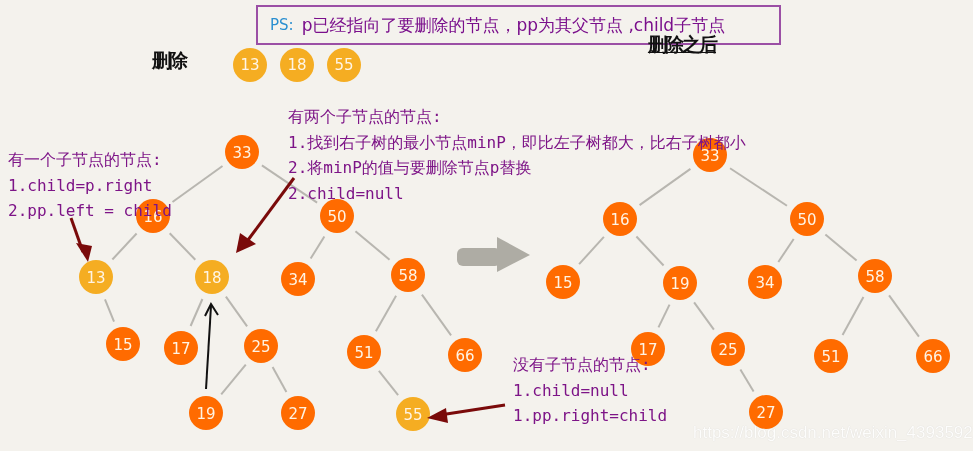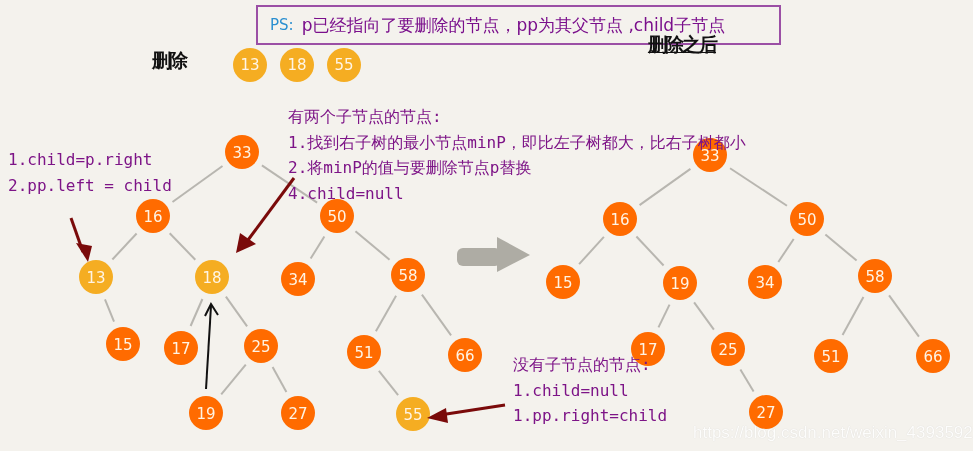--- a/index.html
+++ b/index.html
@@ -217,29 +217,30 @@
 </div>
 
 <div class="hand-title" style="left:152px; top:48px;">删除</div>
 <div class="badge" style="left:233px; top:48px; background:#f5ad22;">13</div>
 <div class="badge" style="left:280px; top:48px; background:#f5ad22;">18</div>
 <div class="badge" style="left:327px; top:48px; background:#f5ad22;">55</div>
 
 <div class="hand-title" style="left:648px; top:32px;text-decoration:underline;">删除之后</div>
 
 <div class="note" style="left:8px; top:147px;">
+  <span class="line">有一个子节点的节点:</span>
   <span class="line">1.child=p.right</span>
   <span class="line">2.pp.left = child</span>
 </div>
 
 <div class="note" style="left:288px; top:104px;">
   <span class="line">有两个子节点的节点:</span>
   <span class="line">1.找到右子树的最小节点minP，即比左子树都大，比右子树都小</span>
   <span class="line">2.将minP的值与要删除节点p替换</span>
-  <span class="line">4.child=null</span>
+  <span class="line">2.child=null</span>
 </div>
 
 <div class="note" style="left:513px; top:352px;">
   <span class="line">没有子节点的节点:</span>
   <span class="line">1.child=null</span>
   <span class="line">1.pp.right=child</span>
 </div>
 
 <div class="watermark">https://blog.csdn.net/weixin_43935927</div>
 

